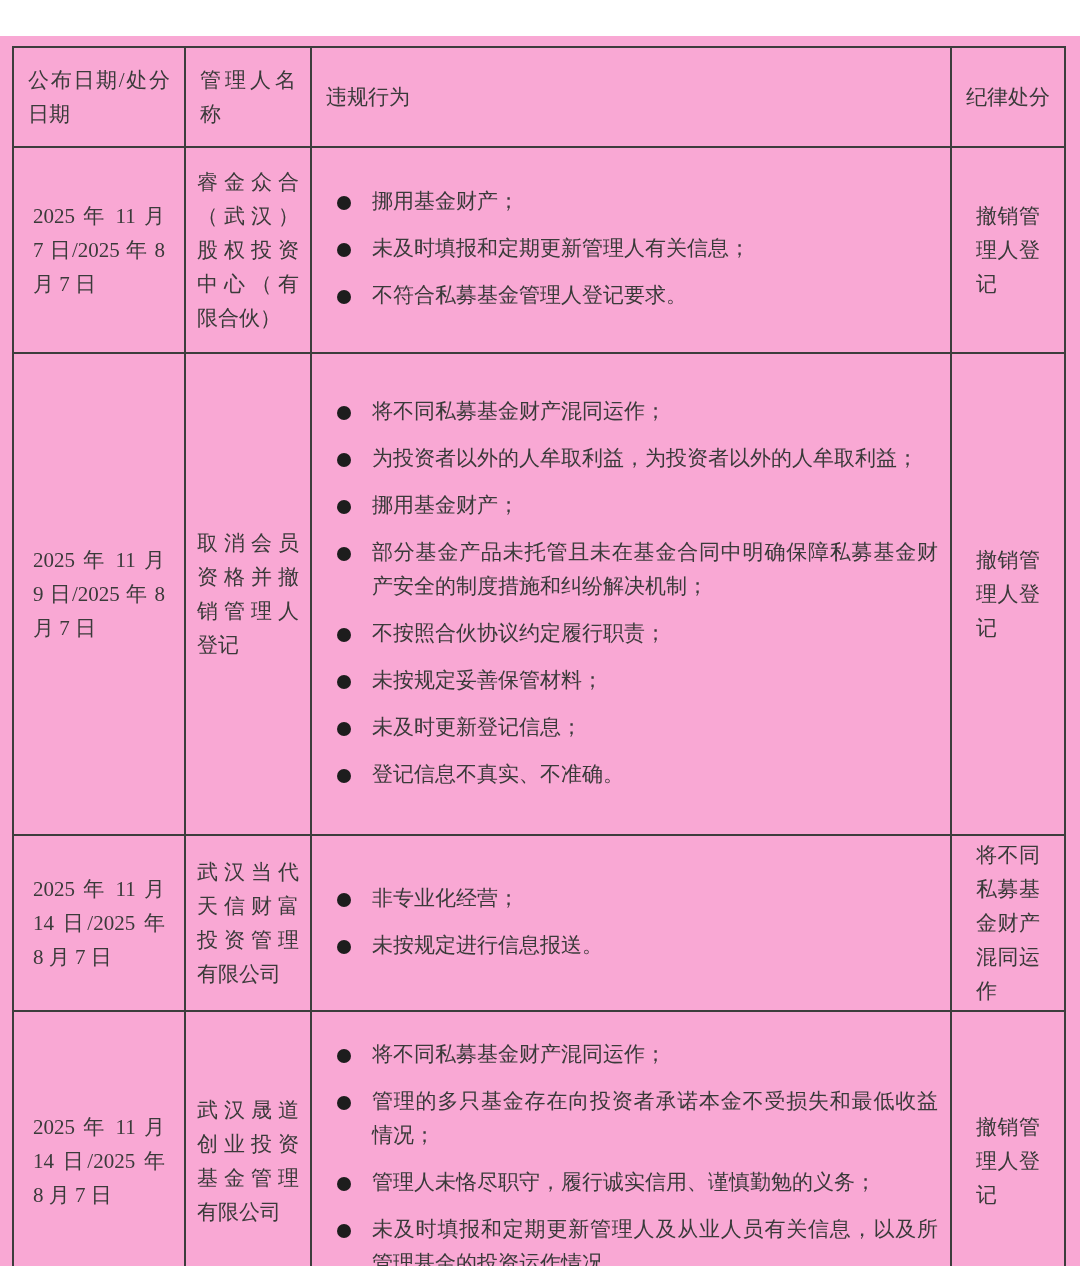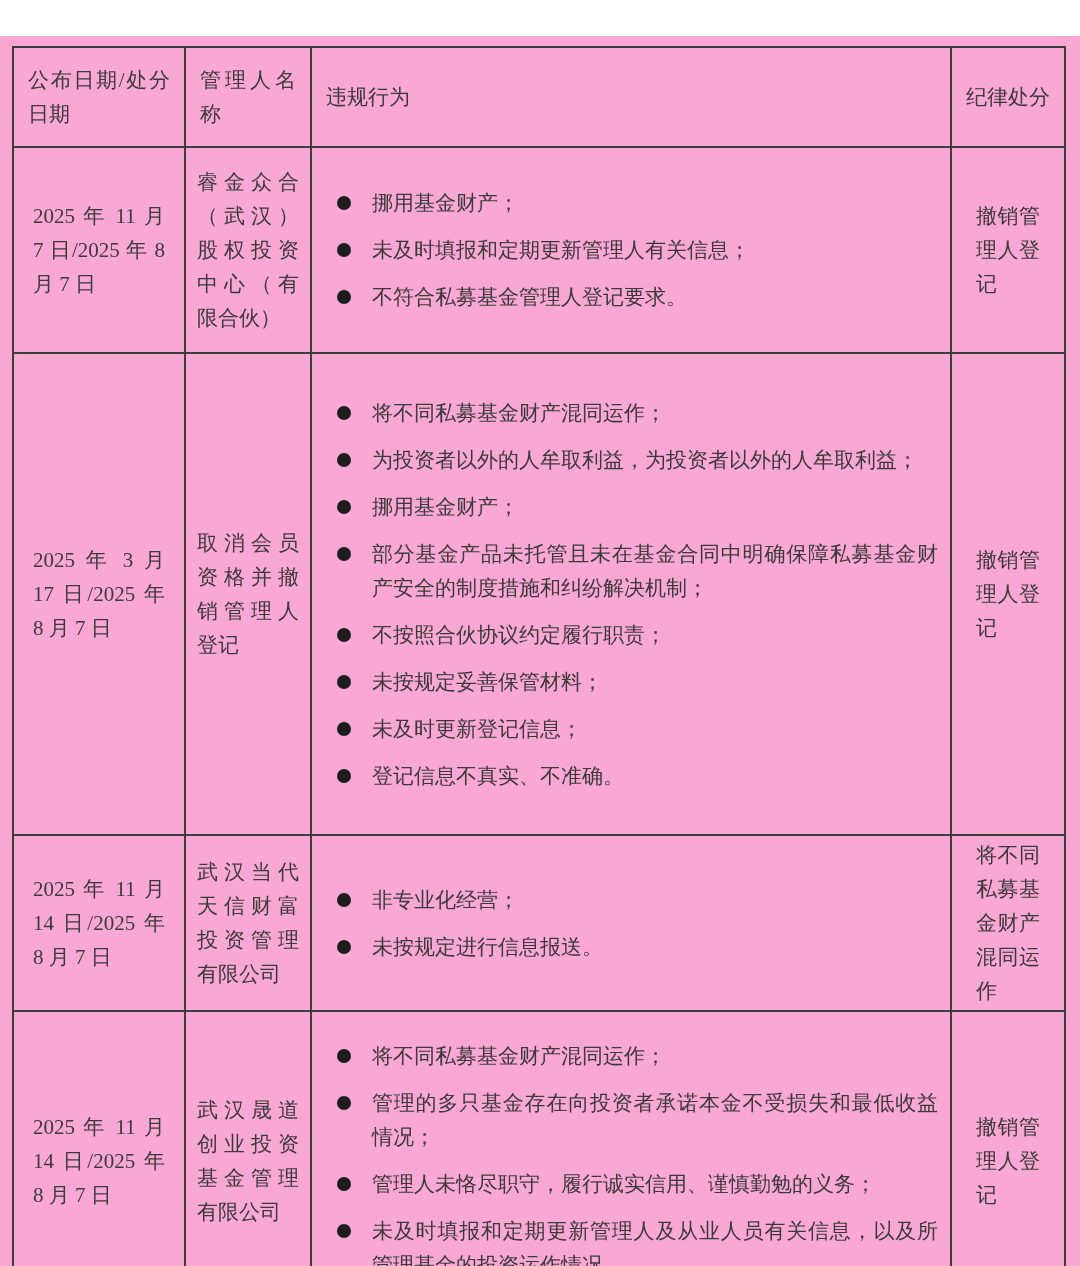--- a/index.html
+++ b/index.html
@@ -66,20 +66,21 @@
   }
   td.cell-vio {
     padding: 14px 10px 14px 0;
     vertical-align: middle;
   }
   .v-item {
     display: flex;
     align-items: flex-start;
     padding-left: 25px;
     margin: 13px 0;
+    font-family: Liberation Mono, monospace;
   }
   .v-item .dot {
     flex: 0 0 auto;
     width: 14px;
     height: 14px;
     margin-top: 10px;
     margin-right: 21px;
     border-radius: 50%;
     background: #1d1d1d;
   }
@@ -123,21 +124,21 @@
               <span class="v-text">未及时填报和定期更新管理人有关信息；</span>
             </div>
           <div class="v-item">
               <span class="dot"></span>
               <span class="v-text">不符合私募基金管理人登记要求。</span>
             </div>
         </td>
         <td class="cell-disc">撤销管理人登记</td>
       </tr>
       <tr class="row-1">
-        <td class="cell-date">2025 年 3 月 17 日/2025 年 8 月 7 日</td>
+        <td class="cell-date">2025 年 11 月 9 日/2025 年 8 月 7 日</td>
         <td class="cell-mgr">取消会员资格并撤销管理人登记</td>
         <td class="cell-vio">
           <div class="v-item">
               <span class="dot"></span>
               <span class="v-text">将不同私募基金财产混同运作；</span>
             </div>
           <div class="v-item">
               <span class="dot"></span>
               <span class="v-text">为投资者以外的人牟取利益，为投资者以外的人牟取利益；</span>
             </div>

